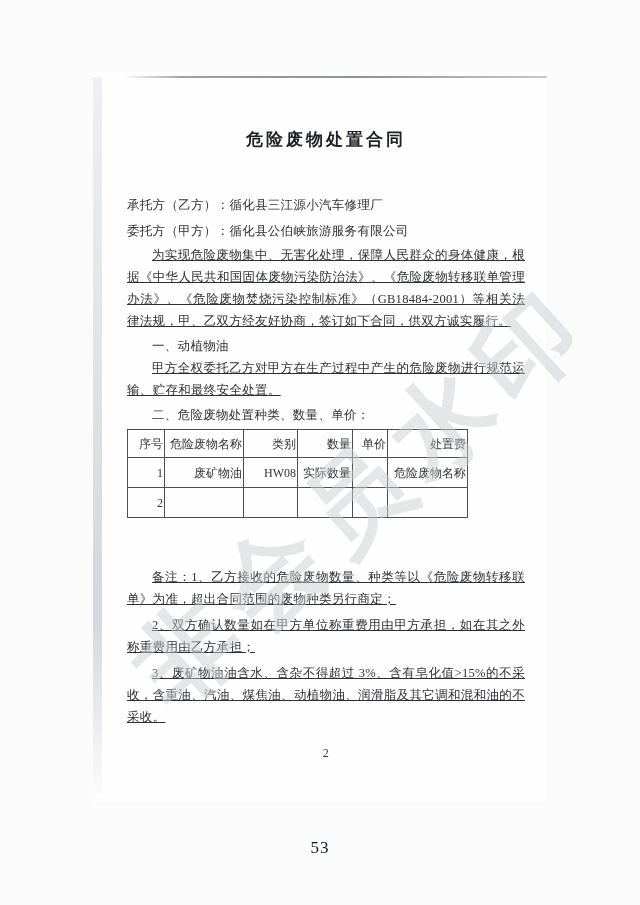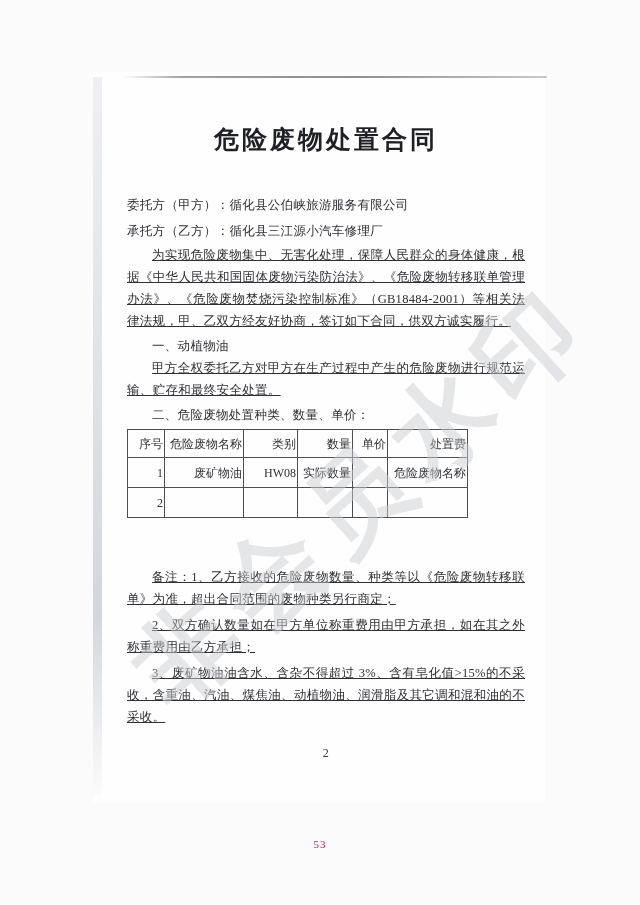--- a/index.html
+++ b/index.html
@@ -43,21 +43,21 @@
     color:rgba(201,205,210,0.5);
     white-space:nowrap; pointer-events:none; z-index:3;
   }
   .content {
     position:absolute; left:34px; top:0; width:398px;
     color:#2f3036; font-size:12.5px; line-height:22px;
     letter-spacing:0.3px; z-index:2;
   }
   .title {
     margin:54px 0 38px; text-align:center;
-    font-size:25px; font-weight:bold; letter-spacing:3px;
+    font-size:17px; font-weight:bold; letter-spacing:3px;
     line-height:28px; color:#1f2026;
   }
   .party { margin:0; line-height:26px; }
   .para { margin:0; text-indent:2em; text-align:justify;text-decoration:underline; }
   .heading { margin:3px 0 0; text-indent:2em; }
   .note { margin-top:4px; }
   .note-first { margin-top:48px; }
   table.waste {
     border-collapse:collapse; margin-top:3px;
     width:340px; table-layout:fixed;
@@ -65,37 +65,37 @@
   table.waste th, table.waste td {
     border:1px solid #4d4e54; font-weight:normal;
     text-align:right; vertical-align:middle;
     font-size:12px; padding:0 1px; letter-spacing:0;
   }
   table.waste thead tr { height:28px; }
   table.waste tbody tr { height:30px; }
   .pagenum { margin-top:14px; text-align:center; font-size:12px; color:#3a3b40; }
   .outer-num {
     position:absolute; left:0; right:0; top:838px;
-    text-align:center; font-size:11px; color:#be185d; letter-spacing:1px;
+    text-align:center; font-size:17px; color:#0f172a; letter-spacing:1px;
   }
 </style>
 </head>
 <body>
 
 <div class="canvas">
   <div class="page">
     <div class="page-top-edge"></div>
     <div class="page-left-edge"></div>
     <div class="watermark">非会员水印</div>
 
     <div class="content">
       <h1 class="title">危险废物处置合同</h1>
 
+      <p class="party"><span>承托方（乙方）：</span><span>循化县三江源小汽车修理厂</span></p>
       <p class="party"><span>委托方（甲方）：</span><span>循化县公伯峡旅游服务有限公司</span></p>
-      <p class="party"><span>承托方（乙方）：</span><span>循化县三江源小汽车修理厂</span></p>
 
       <p class="para">为实现危险废物集中、无害化处理，保障人民群众的身体健康，根据《中华人民共和国固体废物污染防治法》、《危险废物转移联单管理办法》、《危险废物焚烧污染控制标准》（GB18484-2001）等相关法律法规，甲、乙双方经友好协商，签订如下合同，供双方诚实履行。</p>
 
       <p class="heading">一、动植物油</p>
       <p class="para">甲方全权委托乙方对甲方在生产过程中产生的危险废物进行规范运输、贮存和最终安全处置。</p>
 
       <p class="heading">二、危险废物处置种类、数量、单价：</p>
 
       <table class="waste">
         <colgroup>

